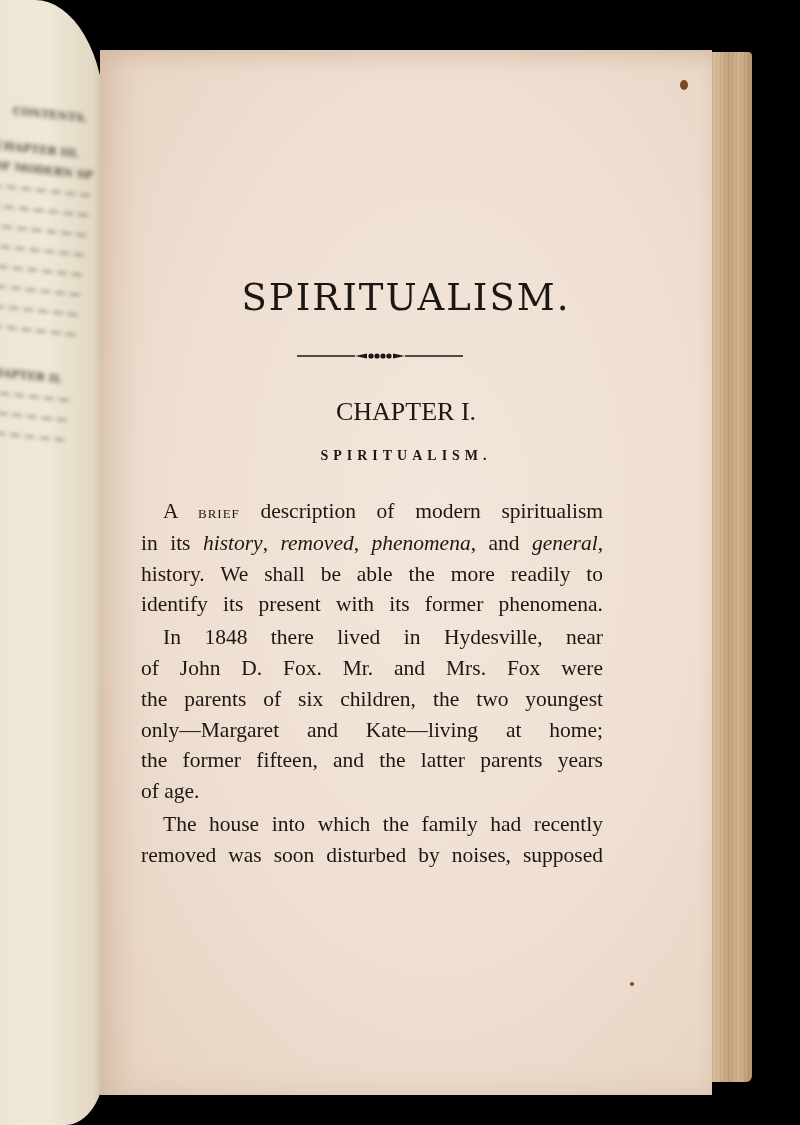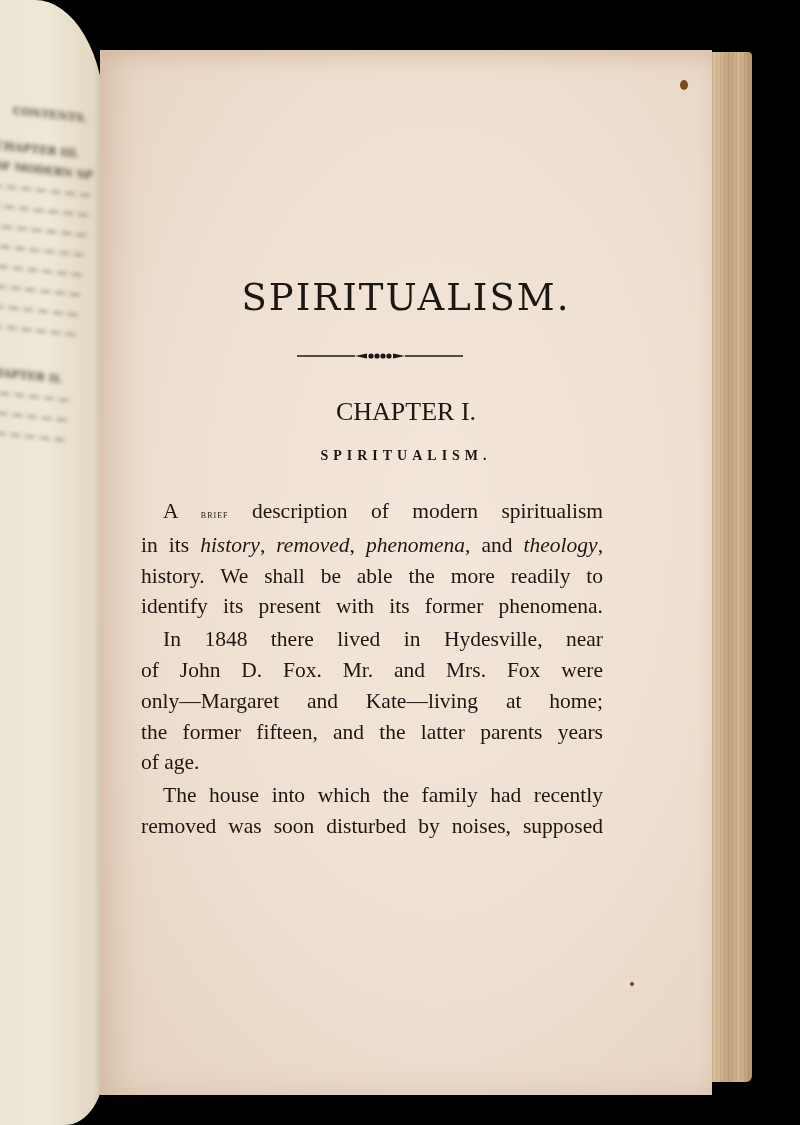--- a/index.html
+++ b/index.html
@@ -55,21 +55,21 @@
   }
   .body {
     left:141px; width:462px; top:496px;
     font-size:21.5px; line-height:30.8px; text-align:justify;
     font-family:"Liberation Serif", serif; color:#1d1714;
   }
   .body p { margin:0; text-indent:0; }
   .line { display:block; text-align:justify; text-align-last:justify; white-space:nowrap; }
   .line.last { text-align-last:left; }
   .indent { padding-left:22px; }
-  .sc { font-variant:small-caps; font-size:11px; letter-spacing:1px; }
+  .sc { font-variant:small-caps; font-size:19px; letter-spacing:1px; }
   em { font-style:italic; }
   .para-gap { height:2px; }
 </style>
 </head>
 <body>
 
 <div class="left-page">
   <div class="left-blur">
     <div style="padding-left:14px">CONTENTS.</div>
     <div style="height:16px"></div>
@@ -111,29 +111,30 @@
   <line x1="108" y1="6" x2="166" y2="6" stroke="#1d1714" stroke-width="1.6"></line>
 </svg>
 
 <div class="text chapter-heading">CHAPTER I.</div>
 <div class="text chapter-title">SPIRITUALISM.</div>
 
 <div class="text body">
 
   <p>
     <span class="line indent"><span>A</span> <span class="sc">brief</span><span> description of modern spiritualism</span></span>
-    <span class="line"><span>in its </span><em>history</em><span>, </span><em>removed</em><span>, </span><em>phenomena</em><span>, and </span><em>theology</em><span>,</span></span>
+    <span class="line"><span>in its </span><em>history</em><span>, </span><em>removed</em><span>, </span><em>phenomena</em><span>, and </span><em>general</em><span>,</span></span>
     <span class="line">history.  We shall be able the more readily to</span>
     <span class="line">identify its present with its former phenomena.</span>
   </p>
   <div class="para-gap"></div>
 
   <p>
     <span class="line indent">In 1848 there lived in Hydesville, near</span>
     <span class="line">of John D. Fox.  Mr. and Mrs. Fox were</span>
+    <span class="line">the parents of six children, the two youngest</span>
     <span class="line">only—Margaret and Kate—living at home;</span>
     <span class="line">the former fifteen, and the latter parents years</span>
     <span class="line last">of age.</span>
   </p>
   <div class="para-gap"></div>
 
   <p>
     <span class="line indent">The house into which the family had recently</span>
     <span class="line">removed was soon disturbed by noises, supposed</span>
   </p>

